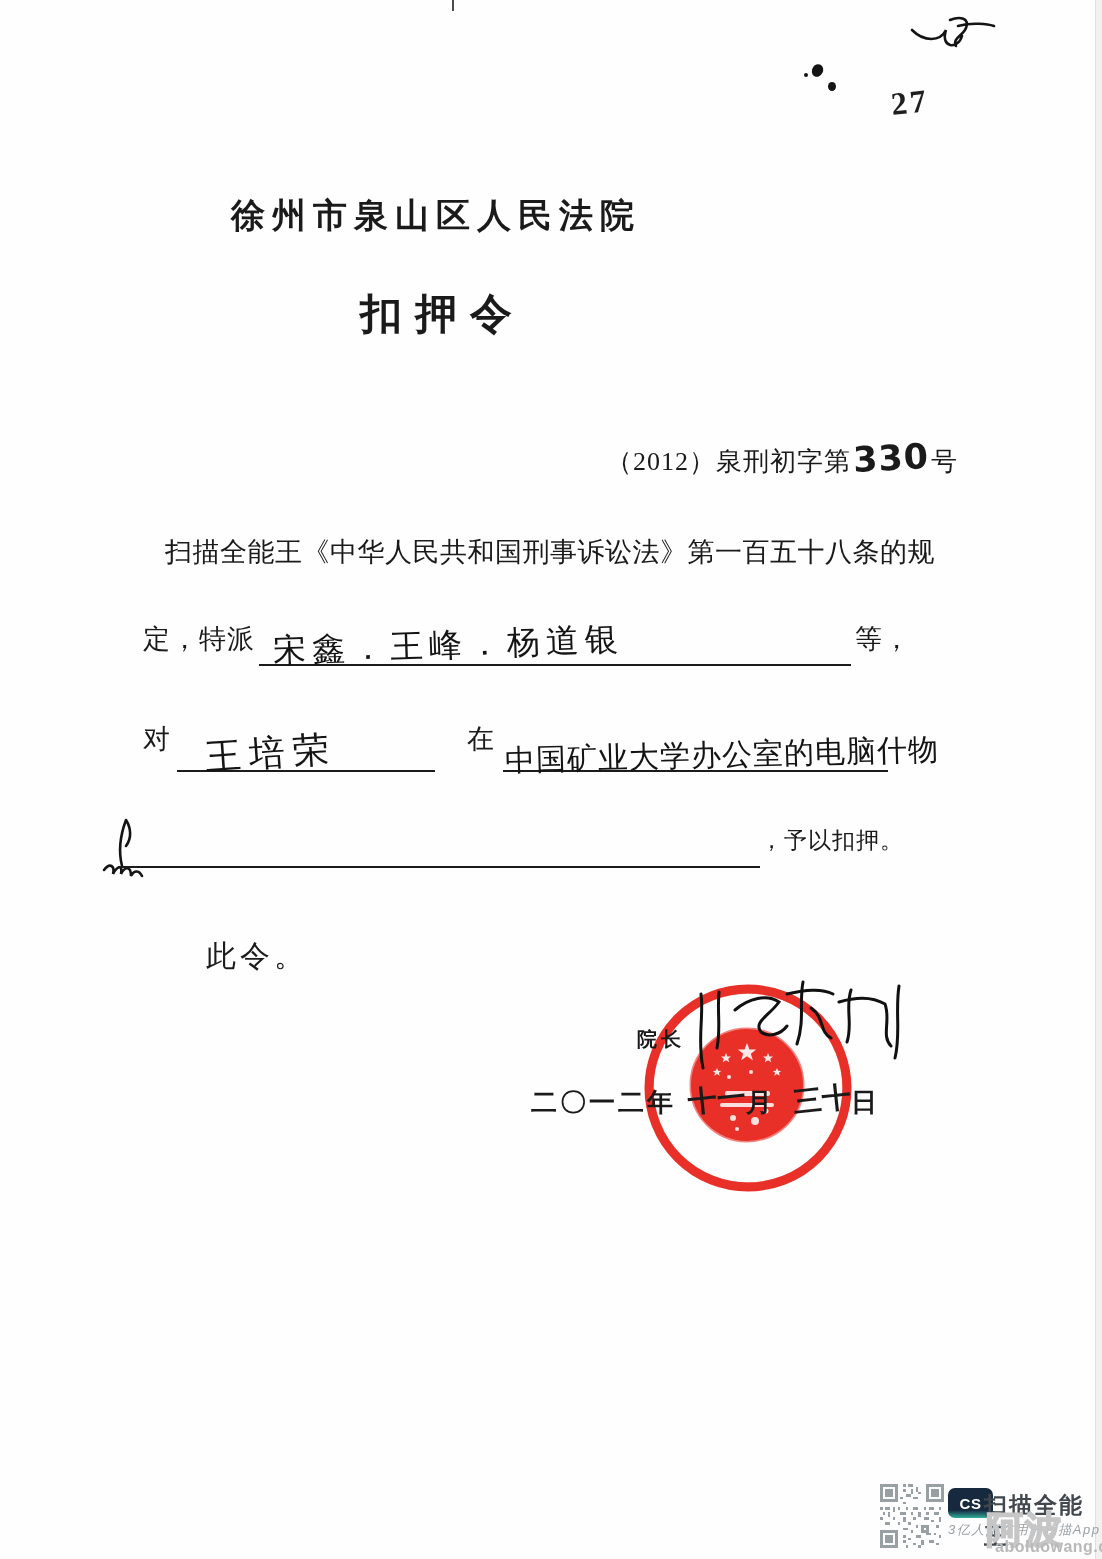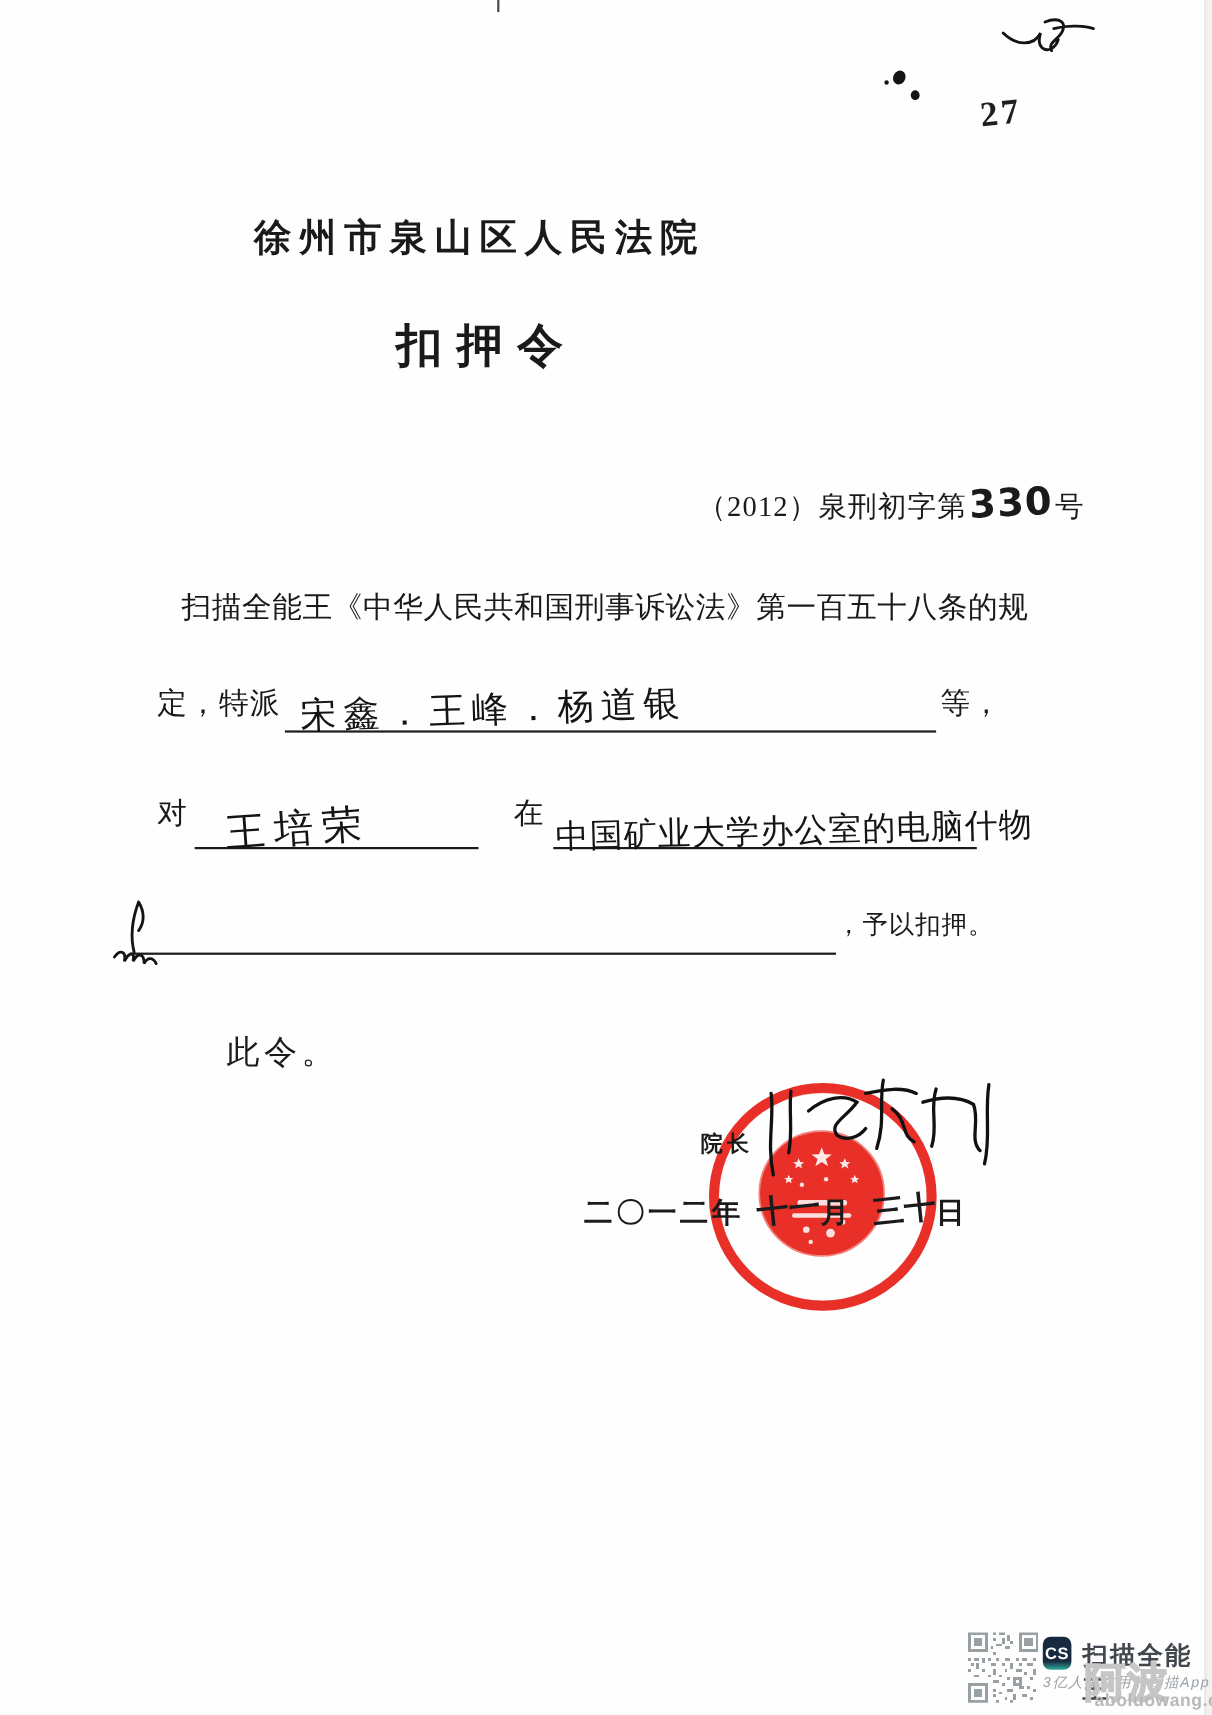--- a/index.html
+++ b/index.html
@@ -22,21 +22,21 @@
     font-size: 34px; font-weight: 700;
     letter-spacing: 7px; white-space: nowrap;
   }
   .doc-title {
     left: 360px; top: 286px;
     font-size: 42px; font-weight: 700;
     letter-spacing: 13px; white-space: nowrap; text-align: right;
   }
   .case-row {
     left: 606px; top: 438px;
-    display: flex; align-items: baseline; white-space: nowrap; margin-left: 28px;
+    display: flex; align-items: baseline; white-space: nowrap;
   }
   .case-row .printed { font-size: 26px; letter-spacing: 1px; }
   .case-number-hand {
     font-size: 35px; font-weight: 600;
     transform: rotate(-3deg); display: inline-block;
     margin: 0 2px; letter-spacing: 1px;
     font-family: "DejaVu Sans", sans-serif;
   }
 
   .body-line1 {
@@ -110,21 +110,21 @@
     font-size: 32px; font-weight: 700; letter-spacing: 3px;
     transform: rotate(-6deg); color: #1f1f1f;
   }
   .ink-dot { background: #141414; border-radius: 50%; }
   .top-tick { left: 452px; top: 0; width: 2px; height: 11px; background: #4a4a4a; }
   .edge-right { right: 0; top: 0; width: 7px; height: 1559px; background: #f1f1f1; border-left: 1px solid #e0e0e0; }
 
   
   .qr { left: 880px; top: 1484px; }
   .cs-logo {
-    left: 948px; top: 1488px; width: 26px; height: 30px;
+    left: 948px; top: 1488px; width: 45px; height: 30px;
     border-radius: 7px;
     background: linear-gradient(180deg, #17293e 0%, #17293e 74%, #2fae9b 100%);
     color: #ffffff; font-weight: 700; font-size: 15px;
     display: flex; align-items: center; justify-content: center;
     letter-spacing: 0.5px;
   }
   .scanner-name {
     left: 984px; top: 1490px;
     font-size: 23px; font-weight: 700; color: #41474d; letter-spacing: 2px;
   }

